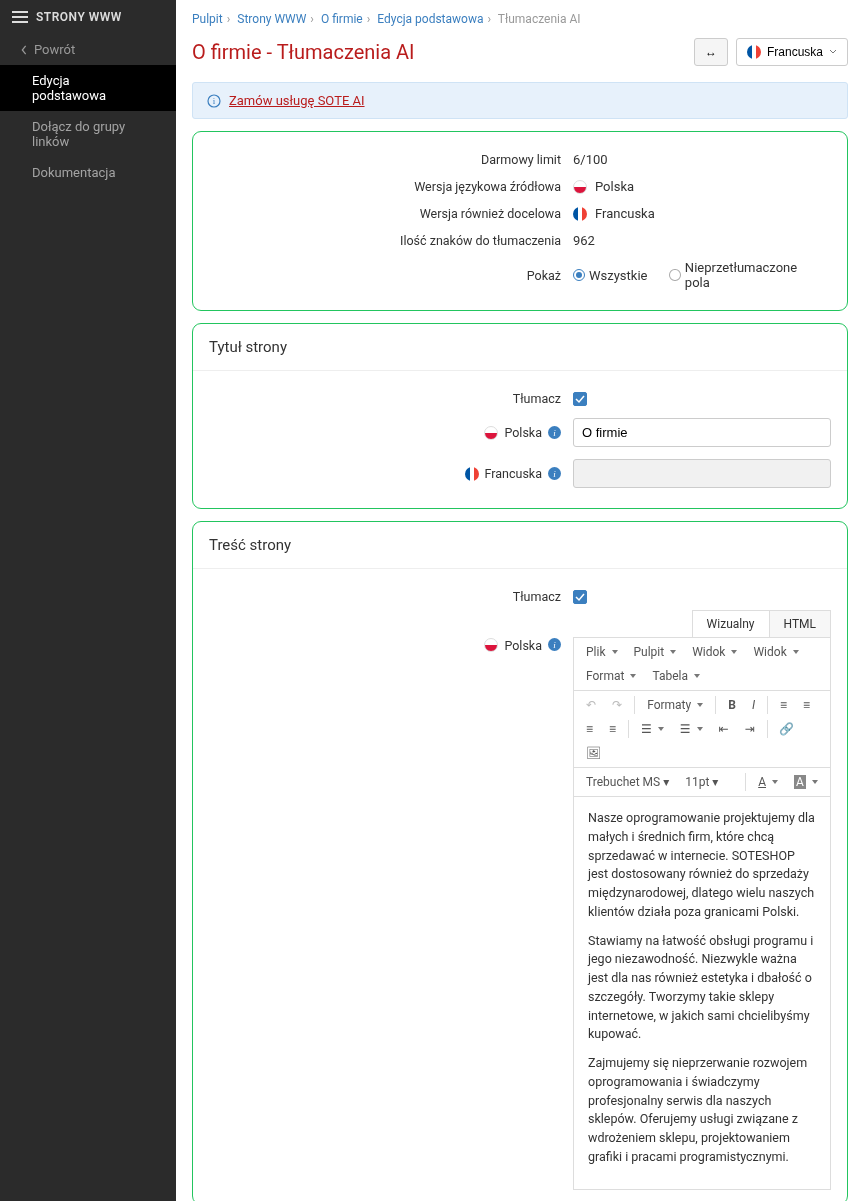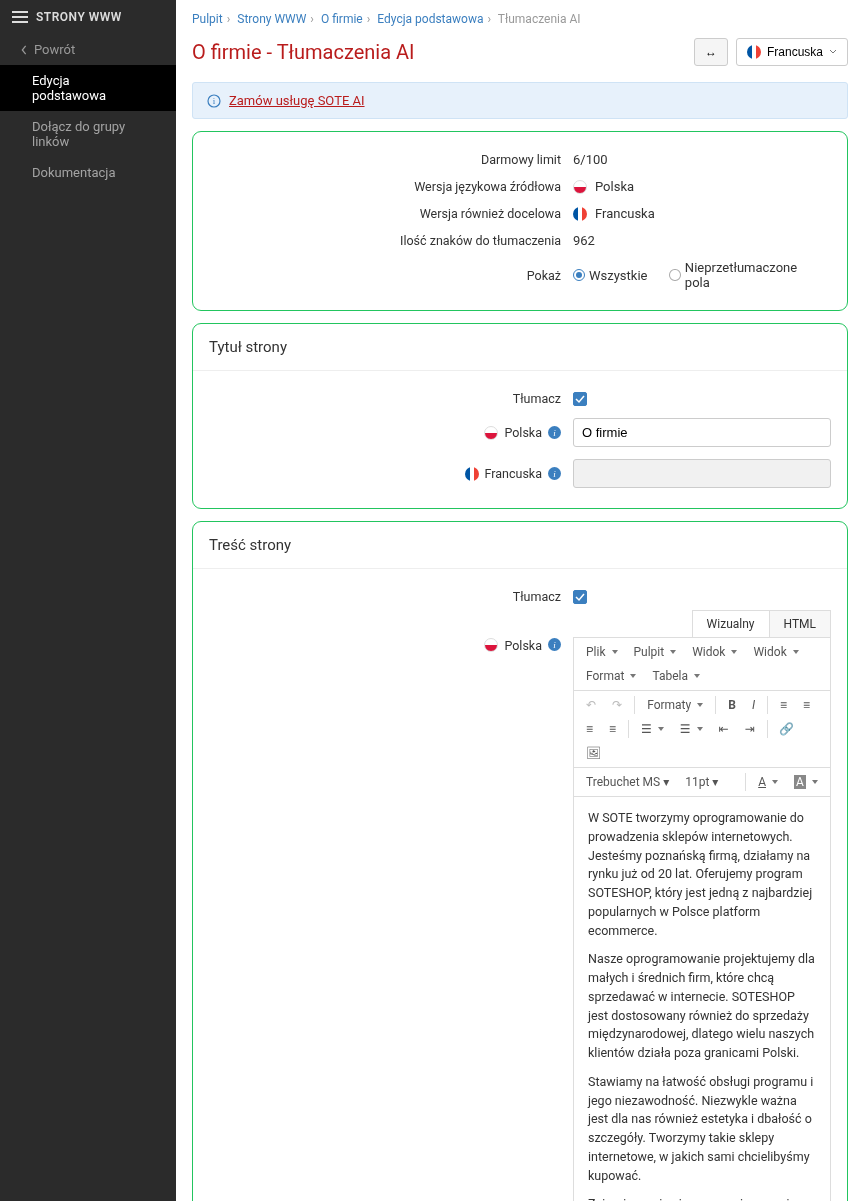--- a/index.html
+++ b/index.html
@@ -266,21 +266,20 @@
                 <span class="tool-btn" style="min-width:60px;text-align:right;"><span>11pt</span> ▾</span>
                 <span class="tool-sep"></span>
                 <span class="tool-btn caret-d">
                     <u>A</u>
                   </span>
                 <span class="tool-btn caret-d">
                     <span style="background:#888;color:#fff;padding:0 2px;">A</span>
                   </span>
               </div>
               <div class="editor-content">
-                <p>W SOTE tworzymy oprogramowanie do prowadzenia sklepów internetowych. Jesteśmy poznańską firmą, działamy na rynku już od 20 lat. Oferujemy program SOTESHOP, który jest jedną z najbardziej popularnych w Polsce platform ecommerce.</p>
                 <p>Nasze oprogramowanie projektujemy dla małych i średnich firm, które chcą sprzedawać w internecie. SOTESHOP jest dostosowany również do sprzedaży międzynarodowej, dlatego wielu naszych klientów działa poza granicami Polski.</p>
                 <p>Stawiamy na łatwość obsługi programu i jego niezawodność. Niezwykle ważna jest dla nas również estetyka i dbałość o szczegóły. Tworzymy takie sklepy internetowe, w jakich sami chcielibyśmy kupować.</p>
                 <p>Zajmujemy się nieprzerwanie rozwojem oprogramowania i świadczymy profesjonalny serwis dla naszych sklepów. Oferujemy usługi związane z wdrożeniem sklepu, projektowaniem grafiki i pracami programistycznymi.</p>
 
               </div>
 
             </div>
 
           </div>
         </div>

